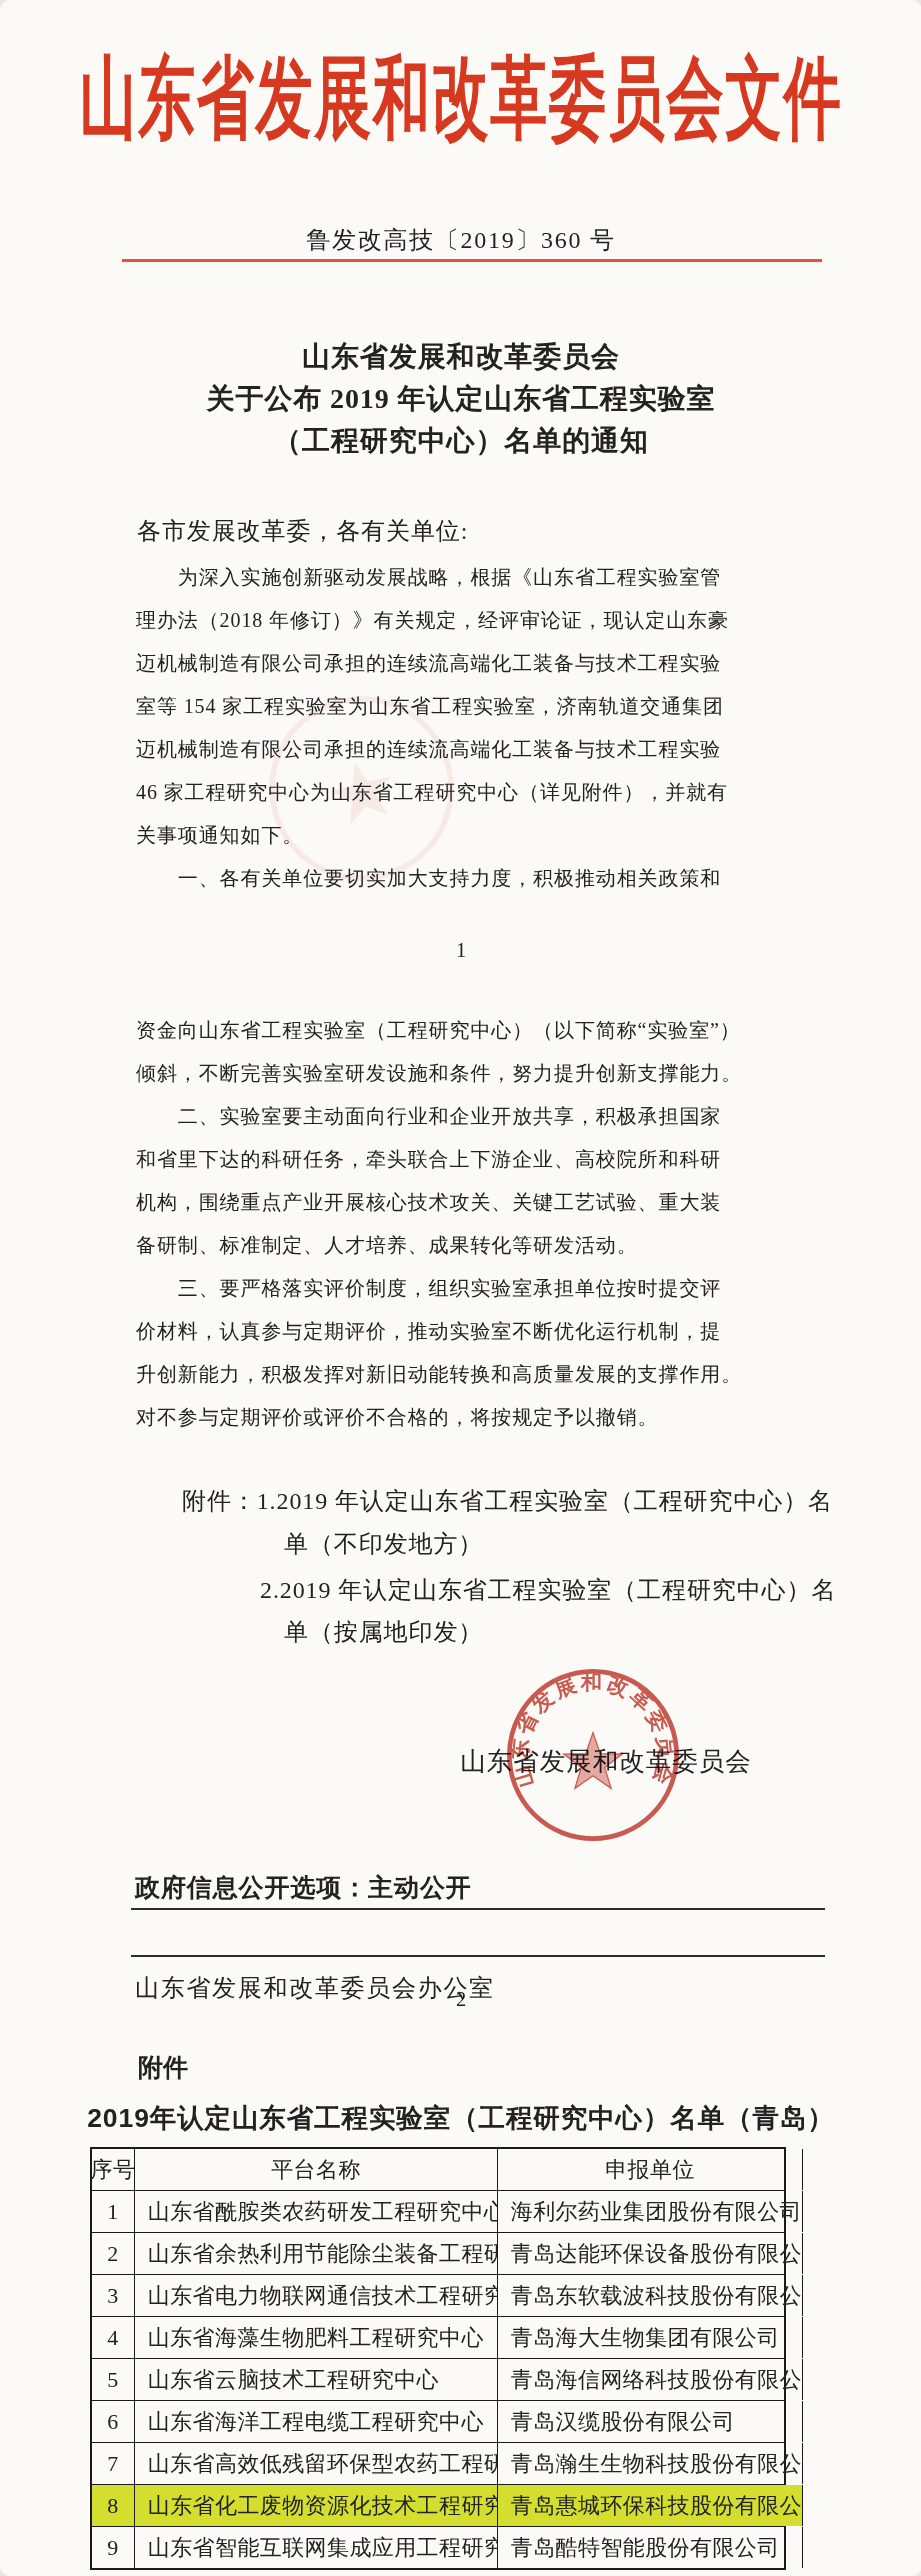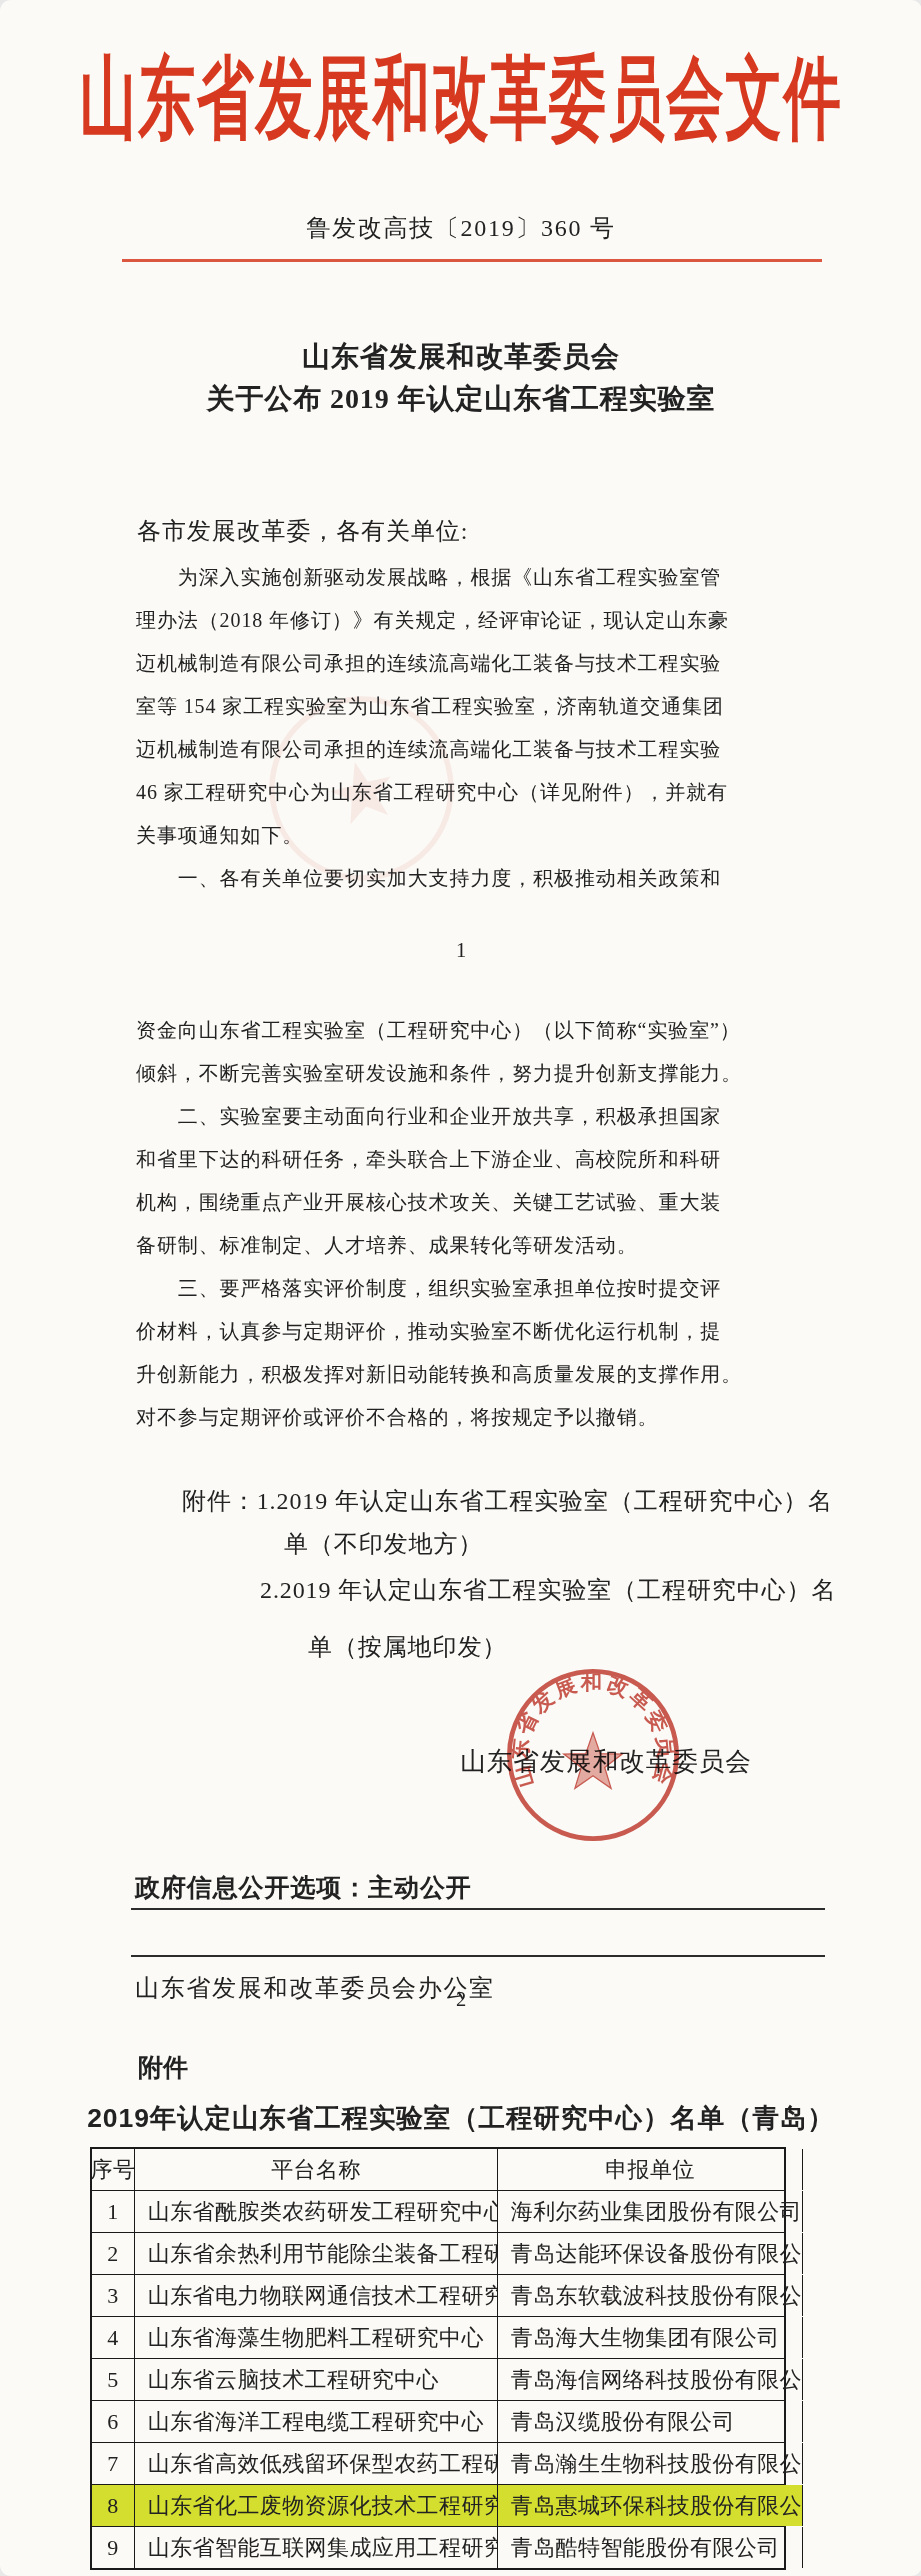--- a/index.html
+++ b/index.html
@@ -17,21 +17,21 @@
     border-radius:11px;
   }
   
   .masthead{
     position:absolute;top:39px;left:0;right:0;text-align:center;
     font-size:57px;font-weight:bold;color:var(--accent_red);
     letter-spacing:1.7px;white-space:nowrap;
     transform:scaleY(1.58);transform-origin:50% 0;
   }
   .doc-number{
-    position:absolute;top:212px;left:0;right:0;text-align:center;
+    position:absolute;top:224px;left:0;right:0;text-align:center;
     font-size:24px;letter-spacing:1.7px;
   }
   .red-rule{
     position:absolute;top:259px;left:122px;width:700px;height:3.4px;
     background:var(--accent_red);opacity:.85;
   }
   
   .notice-title{
     position:absolute;top:336px;left:0;right:0;text-align:center;
     font-size:28px;font-weight:bold;line-height:42px;letter-spacing:0.9px;
@@ -52,21 +52,21 @@
     position:absolute;left:0;right:0;text-align:center;font-size:20.5px;
   }
   .page-num.n1{top:939px;}
   .page-num.n2{top:1988px;}
   
   .attachments{position:absolute;top:1485px;left:0;width:922px;font-size:24px;letter-spacing:0.9px;}
   .attachments .line{position:absolute;white-space:nowrap;}
   .attachments .line:nth-child(1){left:182px;top:0;}
   .attachments .line:nth-child(2){left:284px;top:43px;}
   .attachments .line:nth-child(3){left:260px;top:89px;}
-  .attachments .line:nth-child(4){left:284px;top:146px;margin-left:24px;}
+  .attachments .line:nth-child(4){left:284px;top:131px;}
   
   .signature{
     position:absolute;top:1744px;left:459px;width:294px;text-align:center;
     font-size:25.6px;letter-spacing:0.9px;white-space:nowrap;
   }
   .seal{position:absolute;top:1662px;left:500px;width:186px;height:186px;
     opacity:.88;mix-blend-mode:multiply;}
   .ghost-seal{position:absolute;top:688px;left:261px;width:201px;height:201px;
     opacity:.10;transform:rotate(-14deg);}
   
@@ -124,20 +124,21 @@
 
   <div class="masthead">山东省发展和改革委员会文件</div>
 
   <div class="doc-number">鲁发改高技〔2019〕360 号</div>
 
   <div class="red-rule"></div>
 
   <div class="notice-title">
       <div class="line">山东省发展和改革委员会</div>
       <div class="line">关于公布 2019 年认定山东省工程实验室</div>
+      <div class="line">（工程研究中心）名单的通知</div>
     </div>
 
   <div class="salutation">各市发展改革委，各有关单位:</div>
 
   <div class="body-block p1">
       <div class="line">　　为深入实施创新驱动发展战略，根据《山东省工程实验室管</div>
       <div class="line">理办法（2018 年修订）》有关规定，经评审论证，现认定山东豪</div>
       <div class="line">迈机械制造有限公司承担的连续流高端化工装备与技术工程实验</div>
       <div class="line">室等 154 家工程实验室为山东省工程实验室，济南轨道交通集团</div>
       <div class="line">迈机械制造有限公司承担的连续流高端化工装备与技术工程实验</div>

